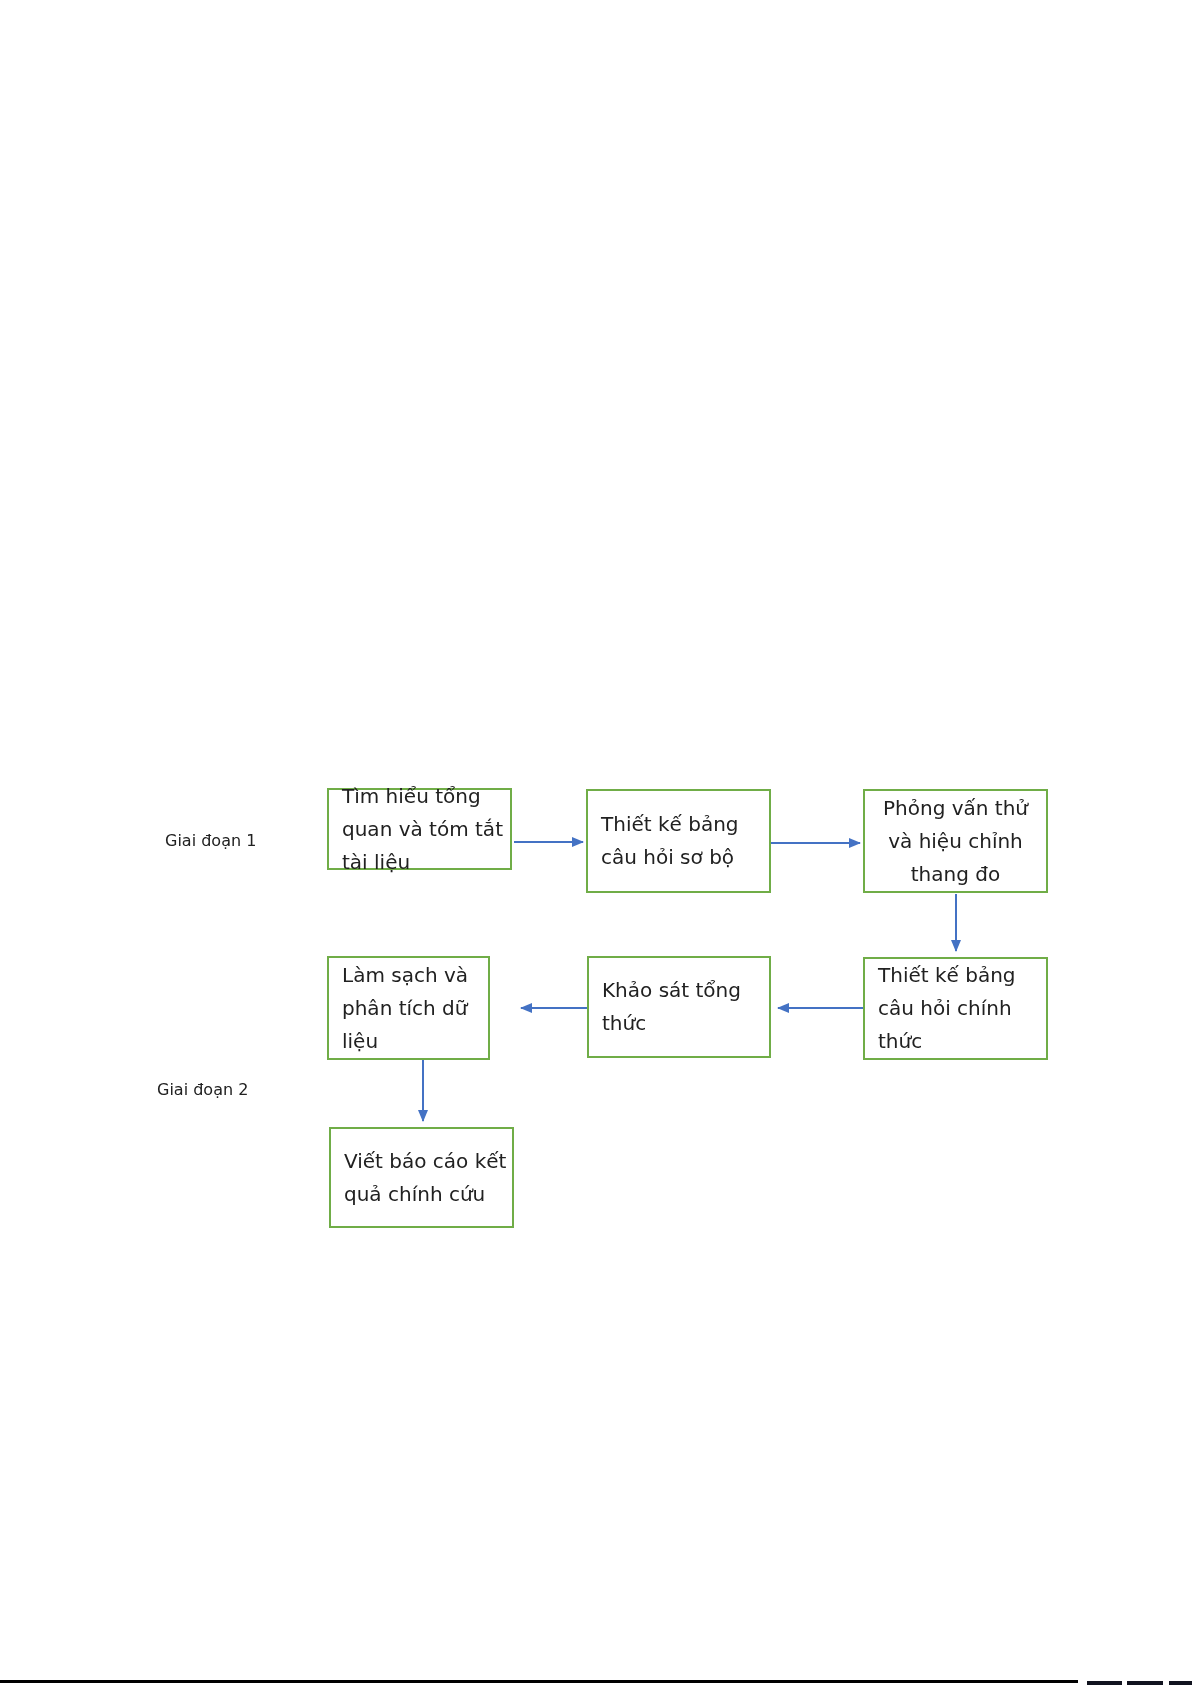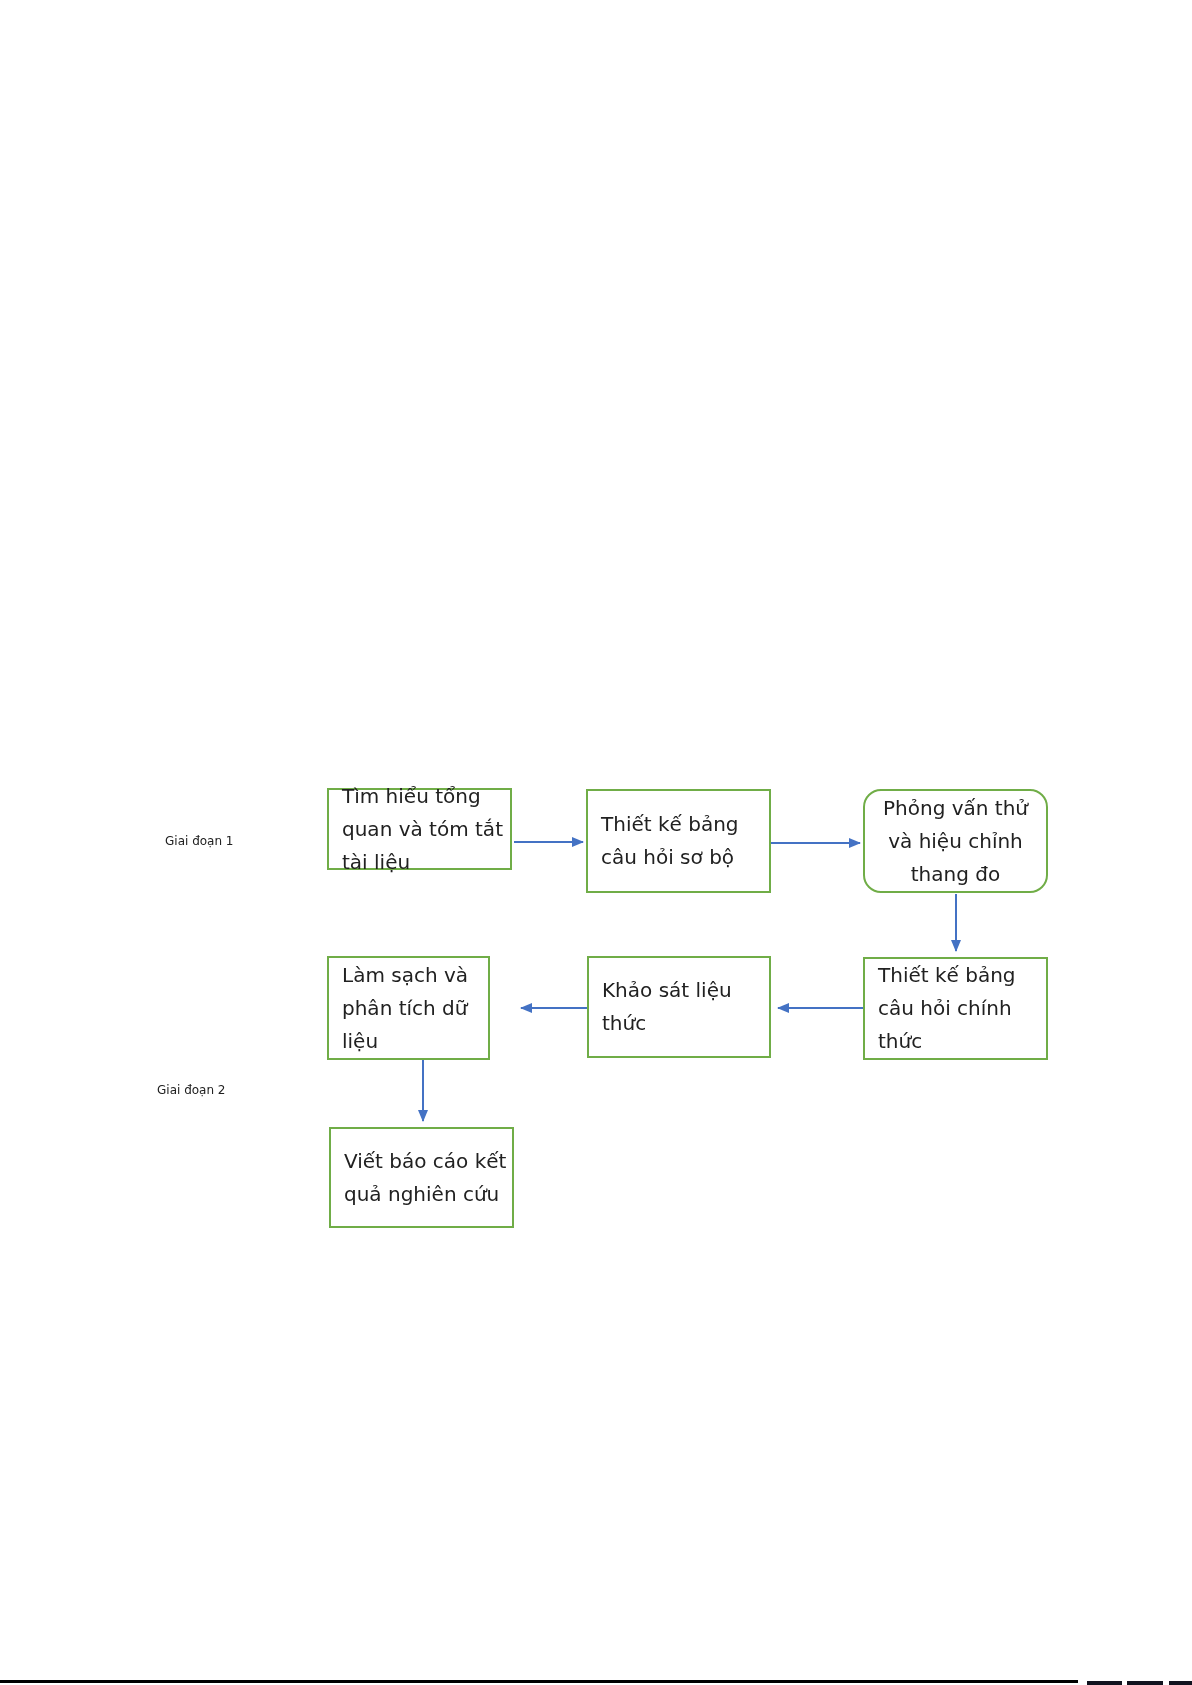--- a/index.html
+++ b/index.html
@@ -17,21 +17,21 @@
     position: relative;
     width: 1192px;
     height: 1685px;
     background: #ffffff;
     overflow: hidden;
     font-family: "DejaVu Sans", "Liberation Sans", sans-serif;
     color: var(--text);
   }
   .stage-label {
     position: absolute;
-    font-size: 12px;
+    font-size: 16px;
     line-height: 26px;
     color: var(--text);
     white-space: nowrap;
   }
   .flow-box {
     position: absolute;
     box-sizing: border-box;
     border: 2.5px solid var(--box-border);
     background: #ffffff;
     display: flex;
@@ -93,46 +93,46 @@
     <div class="box-text">Tìm hiểu tổng
 quan và tóm tắt
 tài liệu</div>
   </div>
 
   <div class="flow-box" style="left:586px; top:789px; width:185px; height:104px;">
     <div class="box-text">Thiết kế bảng
 câu hỏi sơ bộ</div>
   </div>
 
-  <div class="flow-box center" style="left:863px; top:789px; width:185px; height:104px;border-radius:18px;">
+  <div class="flow-box center" style="left:863px; top:789px; width:185px; height:104px;">
     <div class="box-text">Phỏng vấn thử
 và hiệu chỉnh
 thang đo</div>
   </div>
 
   <div class="flow-box" style="left:327px; top:956px; width:163px; height:104px;">
     <div class="box-text">Làm sạch và
 phân tích dữ
 liệu</div>
   </div>
 
   <div class="flow-box" style="left:587px; top:956px; width:184px; height:102px;">
-    <div class="box-text">Khảo sát liệu
+    <div class="box-text">Khảo sát tổng
 thức</div>
   </div>
 
   <div class="flow-box" style="left:863px; top:957px; width:185px; height:103px;">
     <div class="box-text">Thiết kế bảng
 câu hỏi chính
 thức</div>
   </div>
 
   <div class="flow-box" style="left:329px; top:1127px; width:185px; height:101px;">
     <div class="box-text">Viết báo cáo kết
-quả nghiên cứu</div>
+quả chính cứu</div>
   </div>
 
   <svg id="arrows" width="1192" height="1685" viewBox="0 0 1192 1685">
     <defs>
       <marker id="ah" markerUnits="userSpaceOnUse" markerWidth="14" markerHeight="12" refX="11" refY="5" orient="auto">
         <path d="M0,0 L12,5 L0,10 Z"></path>
       </marker>
     </defs>
     <line x1="514" y1="842" x2="583" y2="842" marker-end="url(#ah)"></line>
     <line x1="771" y1="843" x2="860" y2="843" marker-end="url(#ah)"></line>

